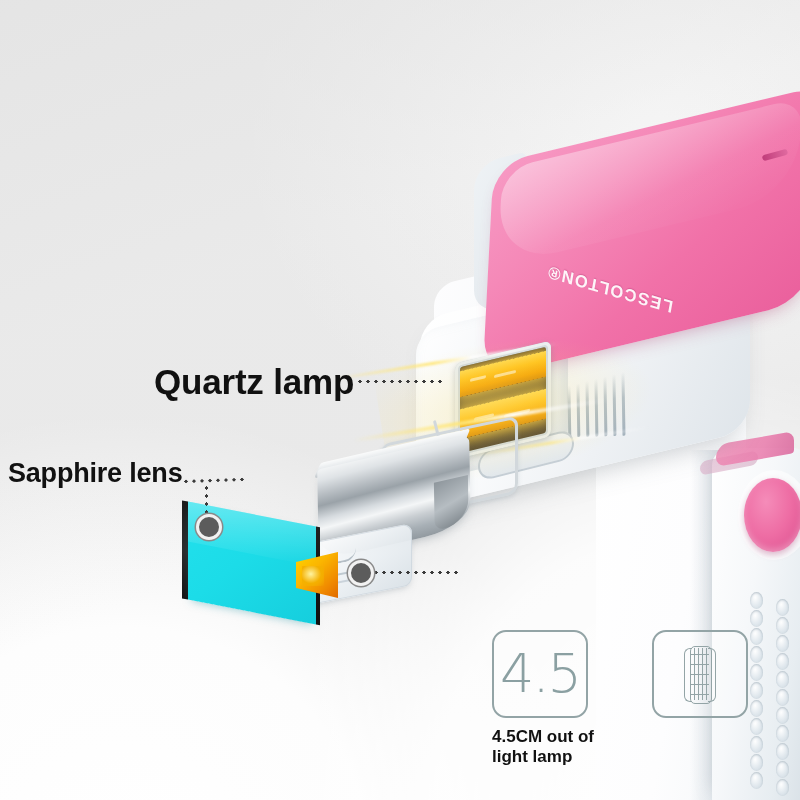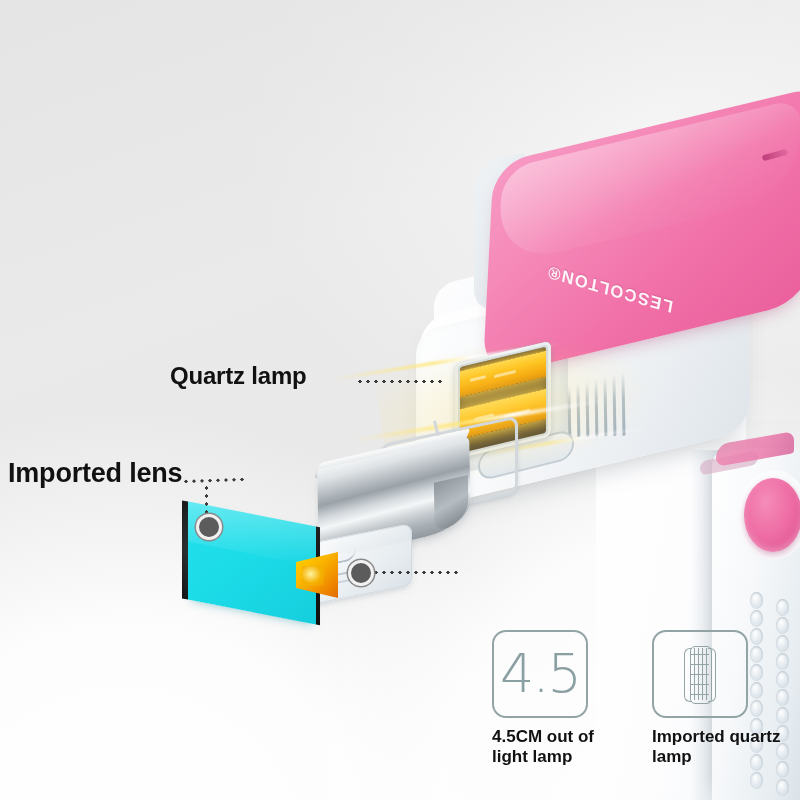--- a/index.html
+++ b/index.html
@@ -290,21 +290,21 @@
   .lens-refract2{
     position:absolute;left:302px;top:566px;width:22px;height:20px;
     background:radial-gradient(ellipse at 40% 40%, #fff3a0 0%, #f4b000 55%, rgba(240,140,0,0) 100%);
   }
 
   
   .label{
     position:absolute;color:#111111;font-weight:700;white-space:nowrap;
     letter-spacing:-0.2px;
   }
-  .lbl-quartz{left:170px;top:362px;font-size:24px;}
+  .lbl-quartz{left:154px;top:362px;font-size:35px;}
   .lbl-sapphire{left:8px;top:458px;font-size:27px;}
   .lbl-sensor{left:466px;top:548px;font-size:27px;}
 
   .leader{position:absolute;height:5px;}
   .leader-dots{
     width:100%;height:5px;
     background-image:radial-gradient(circle, #3b3b3b 0 1.6px, rgba(0,0,0,0) 1.7px);
     background-size:8px 5px;background-repeat:repeat-x;
   }
   .ld-quartz{left:356px;top:379px;width:86px;}
@@ -471,21 +471,21 @@
     <div class="leader-dots"></div>
   </div>
   <div class="leader-v ldv-sapphire"></div>
   <div class="leader ld-sensor">
     <div class="leader-dots"></div>
   </div>
   <div class="node node-sapphire"></div>
   <div class="node node-sensor"></div>
 
   <div class="label lbl-quartz">Quartz lamp</div>
-  <div class="label lbl-sapphire">Imported lens</div>
+  <div class="label lbl-sapphire">Sapphire lens</div>
 
   <div class="badges">
 
     <div class="badge b-left">
       <div class="badge-box">
         <span class="badge-num">4.5</span>
       </div>
       <div class="badge-caption">4.5CM out of light lamp</div>
     </div>
 
@@ -499,18 +499,17 @@
             <span class="lamp-vline" style="left: 14px;"></span>
             <span class="lamp-vline" style="left: 18px;"></span>
             <span class="lamp-vline" style="left: 22px;"></span>
             <span class="lamp-hline" style="top: 8px;"></span>
             <span class="lamp-hline" style="top: 18px;"></span>
             <span class="lamp-hline" style="top: 28px;"></span>
             <span class="lamp-hline" style="top: 38px;"></span>
             <span class="lamp-hline" style="top: 48px;"></span>
           </span>
       </div>
-      <div class="badge-caption">Imported quartz lamp</div>
     </div>
 
   </div>
 
 </div>
 
 </body></html>

